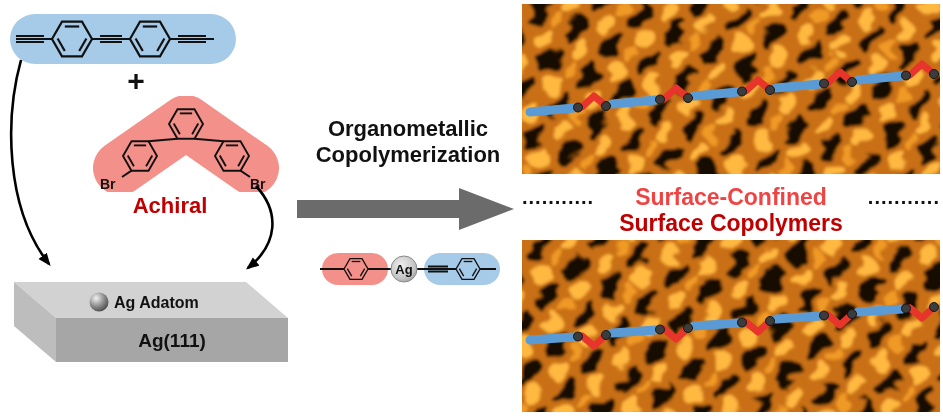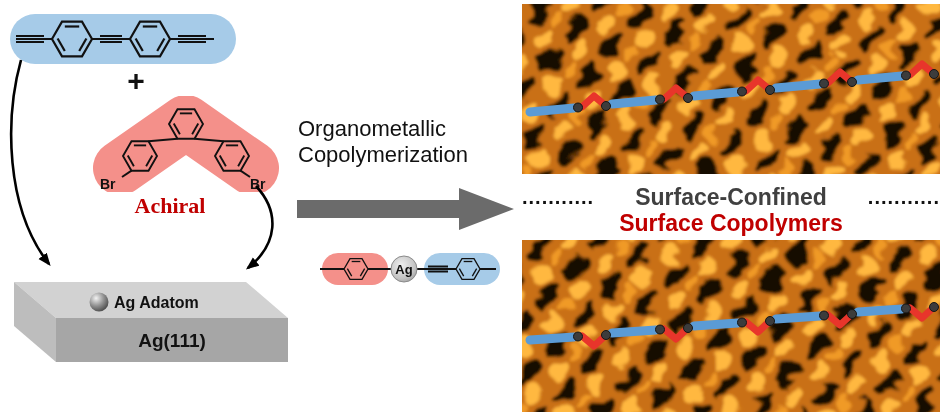--- a/index.html
+++ b/index.html
@@ -4,24 +4,24 @@
 <style>
   * { margin:0; padding:0; box-sizing:border-box; }
   html,body { background:#fff; }
   body { font-family:"Liberation Sans", sans-serif; }
   #figure { position:relative; width:943px; height:416px; background:#fff; overflow:hidden; }
   .abs { position:absolute; }
   .red-label { color:#c00000; font-weight:bold; text-align:center; }
   .mono-label { font-size:22px; line-height:1.12; }
   .surface-label { font-size:22px; }
   .plus-sign { font-size:30px; font-weight:bold; color:#111; text-align:center; }
-  .rxn-label { font-size:22px; font-weight:normal; color:#111; text-align:left; line-height:1.18; }
+  .rxn-label { font-size:22px; font-weight:bold; color:#111; text-align:center; line-height:1.18; }
   .product-row { display:flex; align-items:flex-start; justify-content:space-between; }
   .prod-text { text-align:center; line-height:26px; font-weight:bold; font-size:23px; white-space:nowrap; }
-  .prod-line1 { color:#404040; }
+  .prod-line1 { color:#ef4444; }
   .prod-line2 { color:#c00000; }
   .dots { font-size:20px; font-weight:bold; color:#111; letter-spacing:1px; margin-top:2px; white-space:nowrap; overflow:hidden; }
   svg text { font-family:"Liberation Sans", sans-serif; font-weight:bold; fill:#111; }
   svg { display:block; }
 </style>
 </head>
 <body>
 
 <div id="figure">
 
@@ -81,21 +81,21 @@
       <line x1="39.5" y1="74.7" x2="30" y2="81"></line>
       <line x1="148.5" y1="74.7" x2="158" y2="81"></line>
     </g>
     <use href="#ring" transform="translate(94 28) scale(0.85)"></use>
     <use href="#ring" transform="translate(48 60) scale(0.85)"></use>
     <use href="#ring" transform="translate(140 60) scale(0.85)"></use>
     <text x="8" y="93" font-size="14">Br</text>
     <text x="158" y="93" font-size="14">Br</text>
   </svg>
 
-  <div class="abs red-label mono-label" style="left:70px; top:194px; width:200px;font-family:Liberation Serif, serif;">
+  <div class="abs red-label mono-label" style="left:70px; top:194px; width:200px;">
     <div>Achiral</div>
   </div>
 
   <svg class="abs" style="left:5px; top:58px; overflow:visible;" width="70" height="222" viewBox="0 0 70 222">
     <path d="M 16,2 C 0,60 0,150 44,206" fill="none" stroke="#000" stroke-width="2.6" marker-end="url(#ah)"></path>
   </svg>
   <svg class="abs" style="left:228px; top:182px; overflow:visible;" width="58" height="96" viewBox="0 0 58 96">
     <path d="M 28,4 C 52,30 50,62 20,86" fill="none" stroke="#000" stroke-width="2.6" marker-end="url(#ah)"></path>
   </svg>
 

